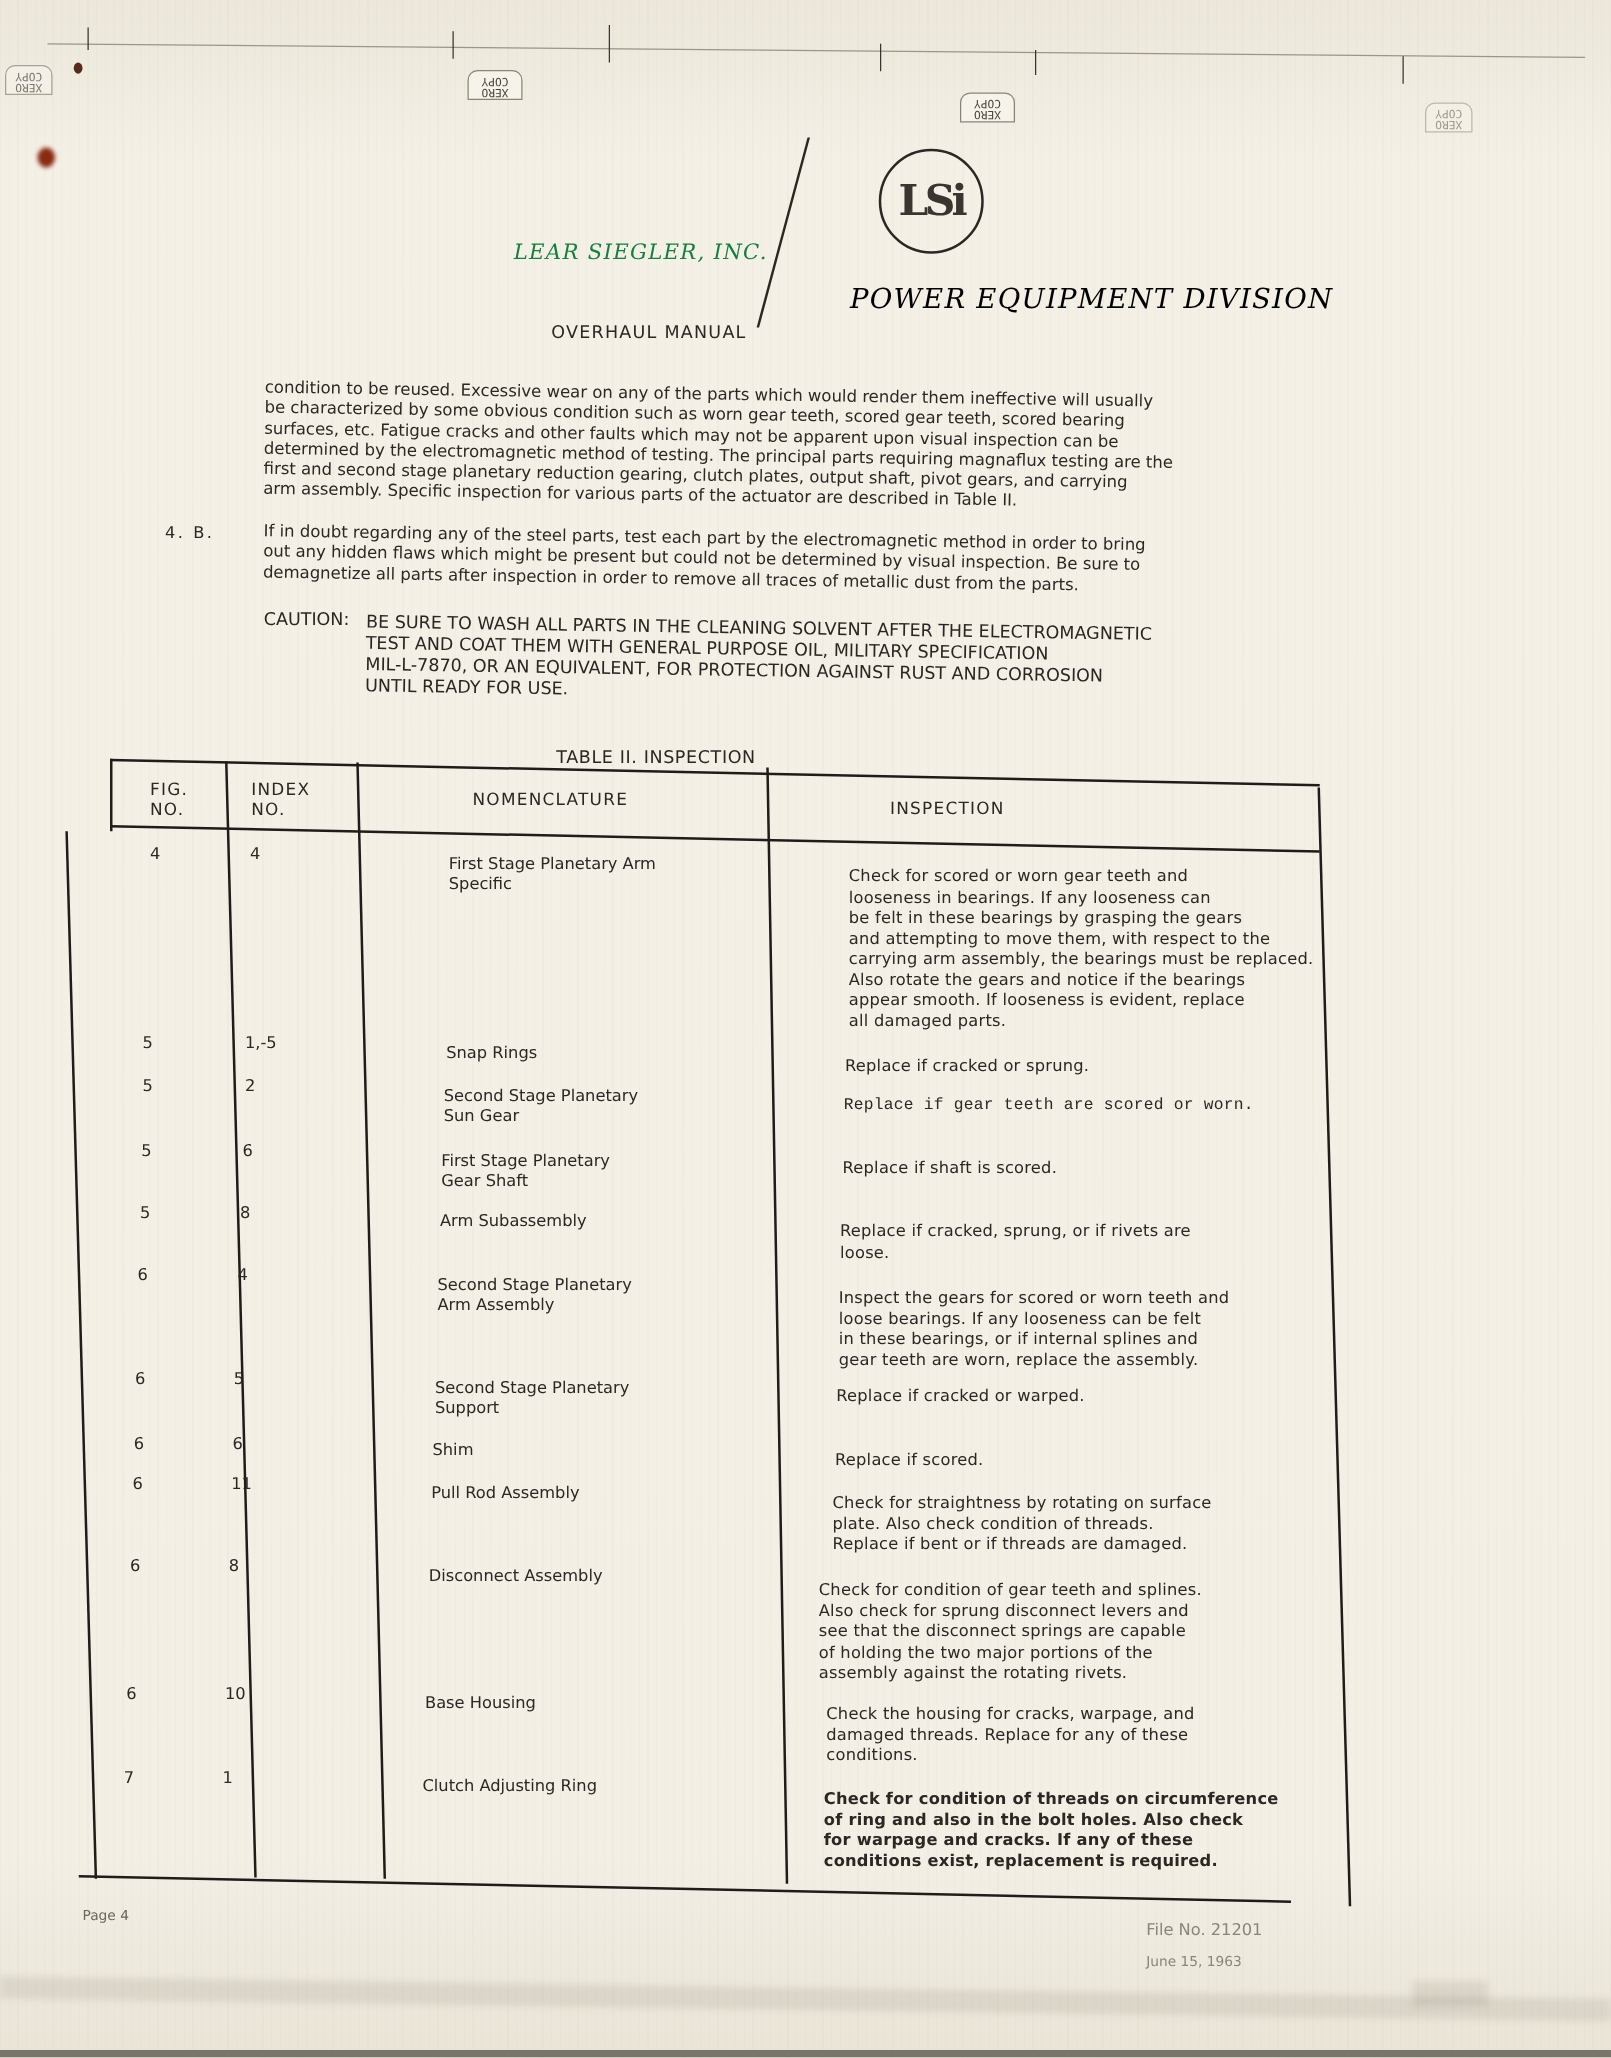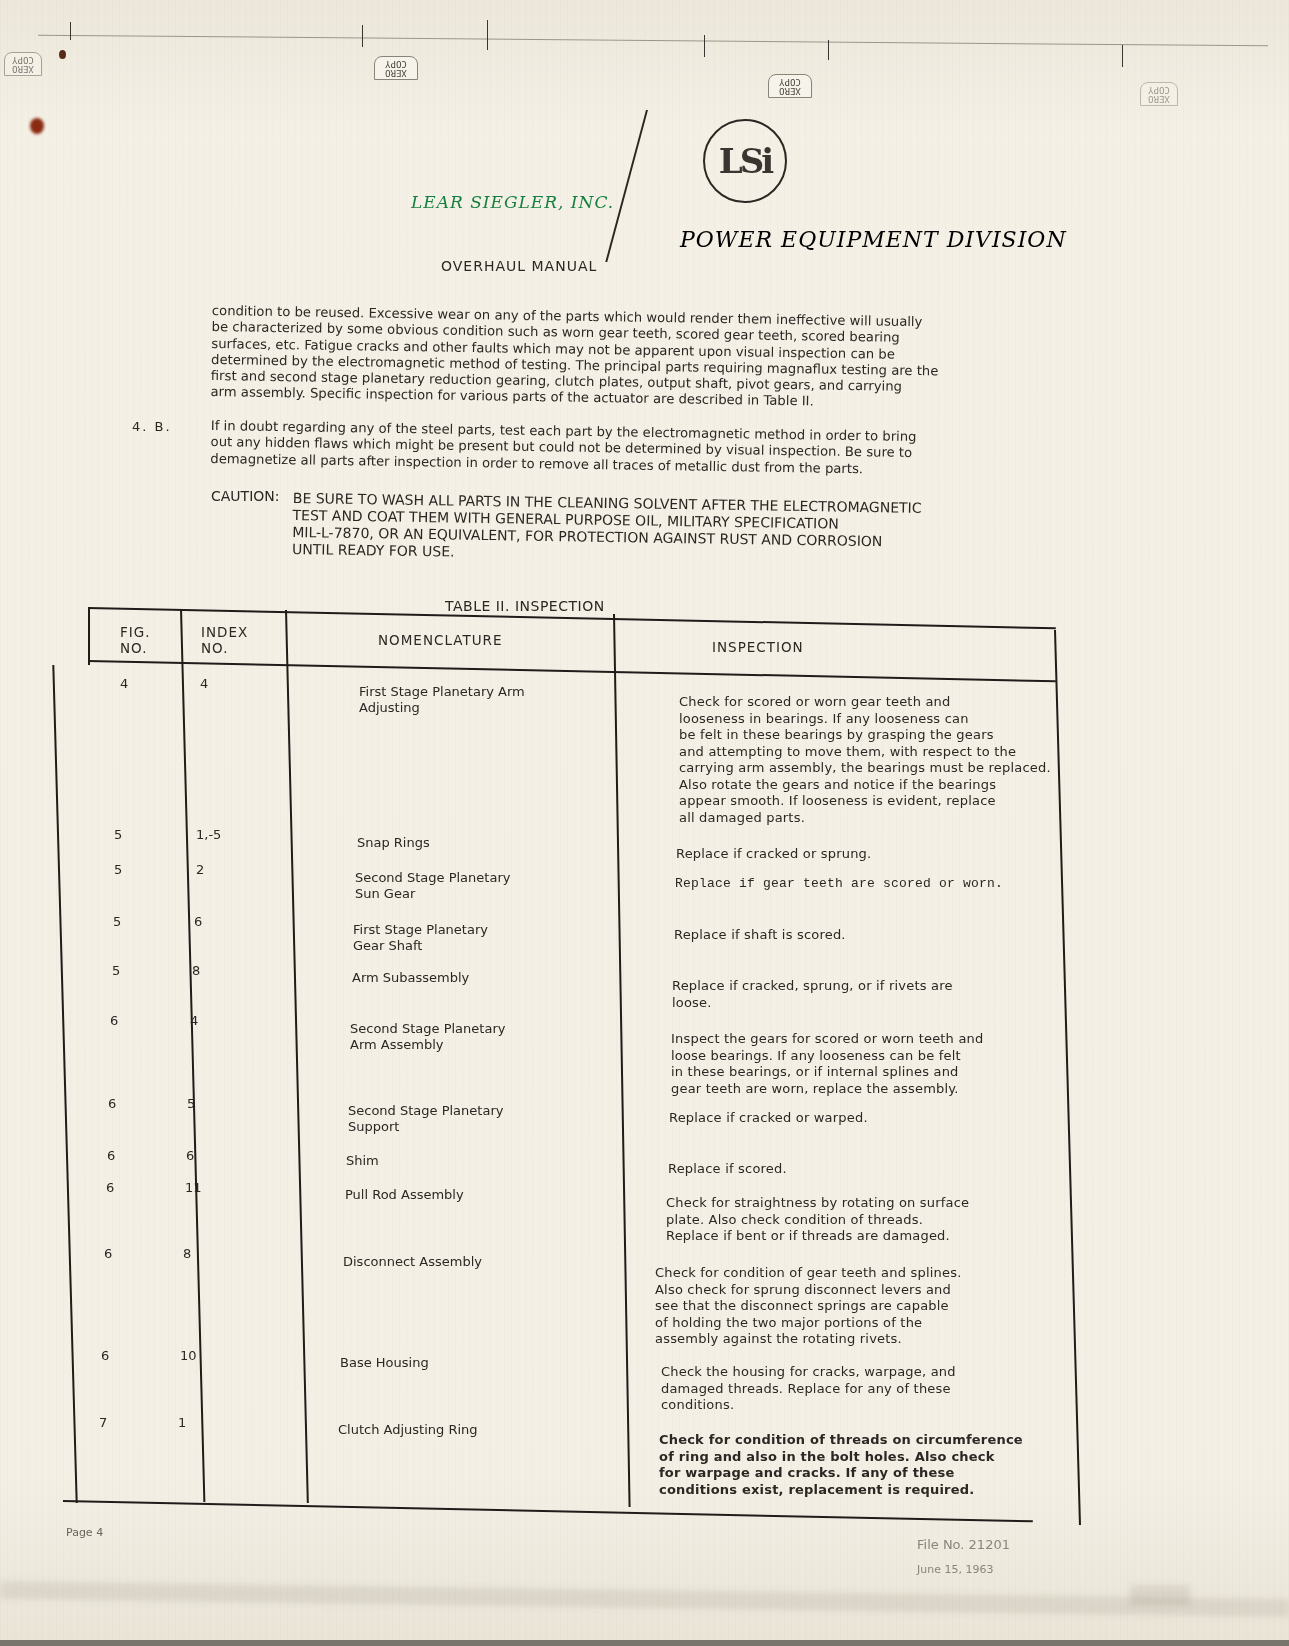--- a/index.html
+++ b/index.html
@@ -159,21 +159,21 @@
       <div>NO.</div>
   </div>
   <div class="th" style="left:378px;top:632px;">NOMENCLATURE</div>
   <div class="th" style="left:698px;top:639px;margin-left:14px;">INSPECTION</div>
 
   <div>
     <div class="cell" style="left:120px;top:676px;">4</div>
     <div class="cell" style="left:200px;top:676px;">4</div>
     <div class="cell" style="left:359px;top:684px;">
       <div>First Stage Planetary Arm</div>
-        <div>Adjusting</div>
+        <div>Specific</div>
     </div>
     <div class="insp" style="left:679px;top:694px;">
       <span>Check for scored or worn gear teeth and</span>
         <span>looseness in bearings.  If any looseness can</span>
       <span>be felt in these bearings by grasping the gears</span>
         <span>and attempting to move them, with respect to the</span>
       <span>carrying arm assembly, the bearings must be replaced.</span>
         <span>Also rotate the gears and notice if the bearings</span>
       <span>appear smooth.  If looseness is evident, replace</span>
         <span>all damaged parts.</span>

